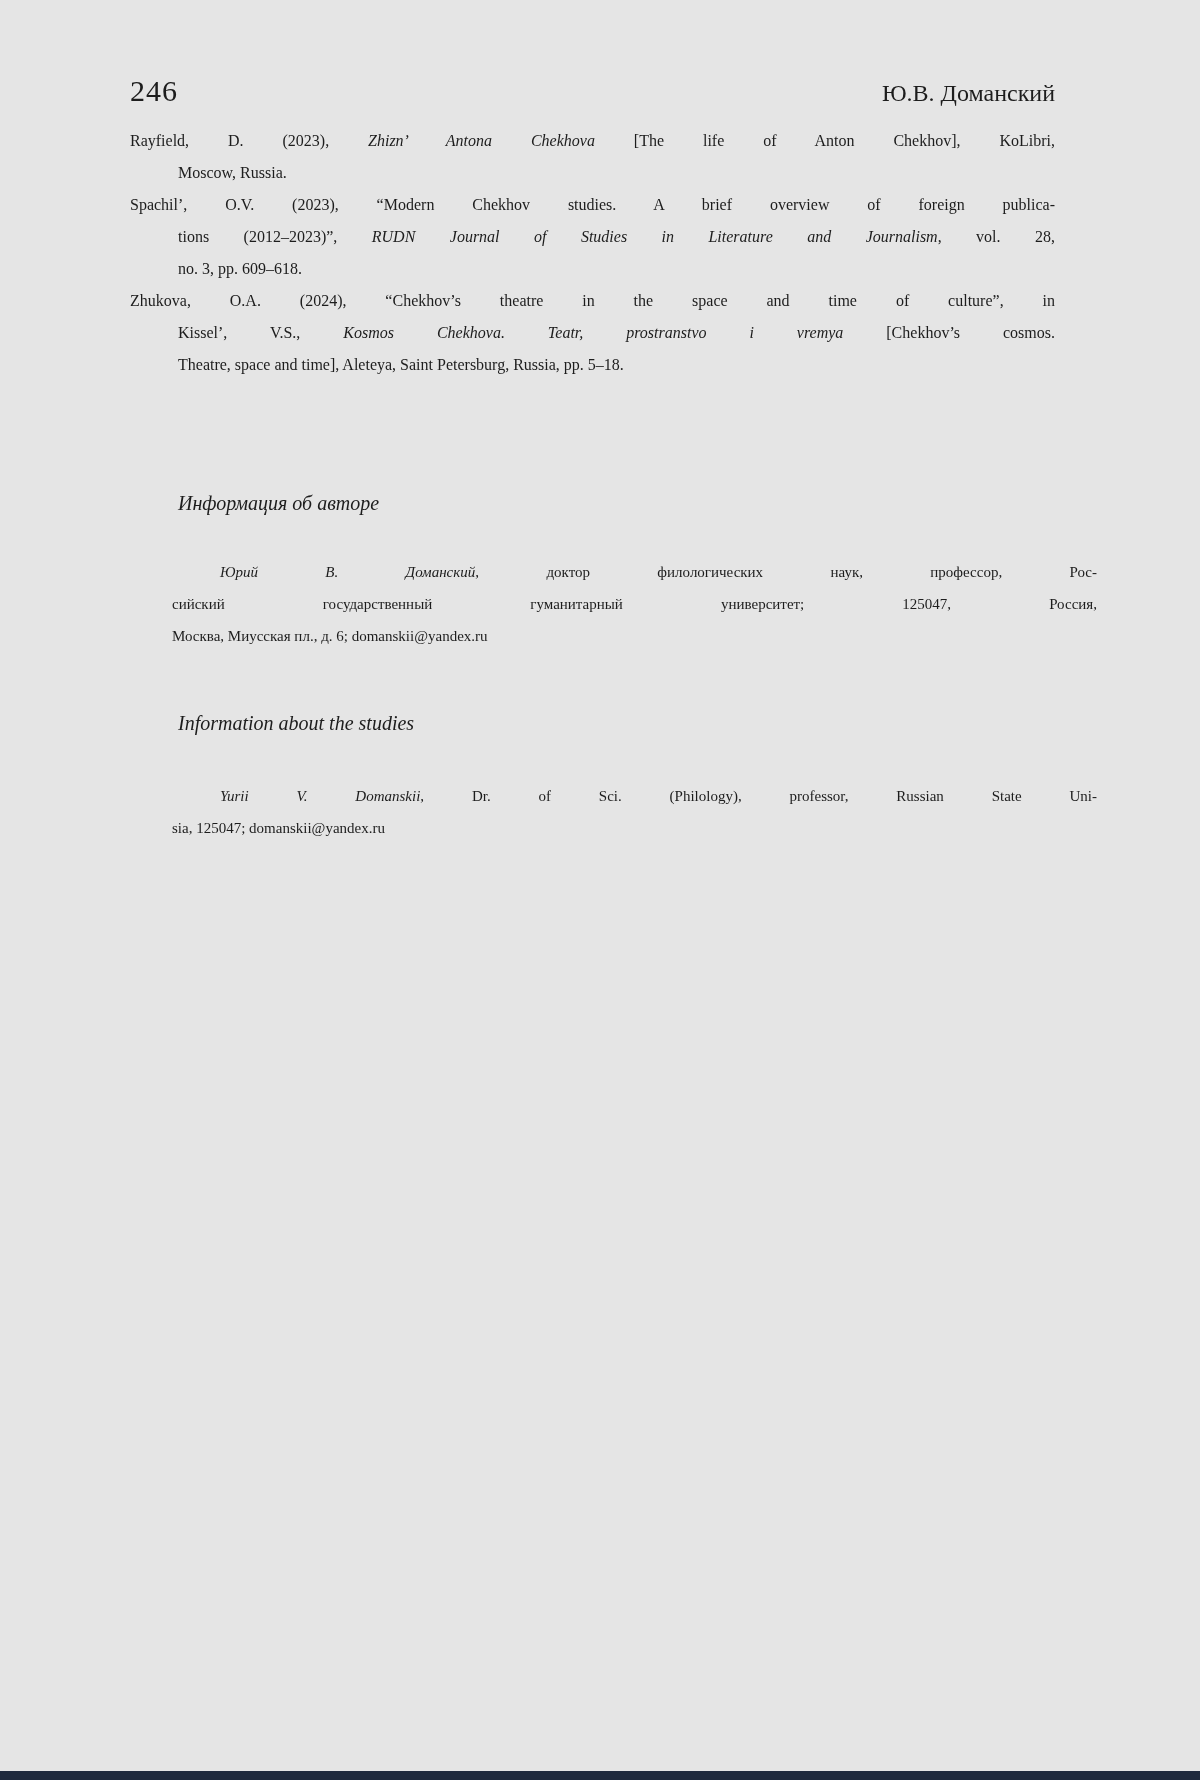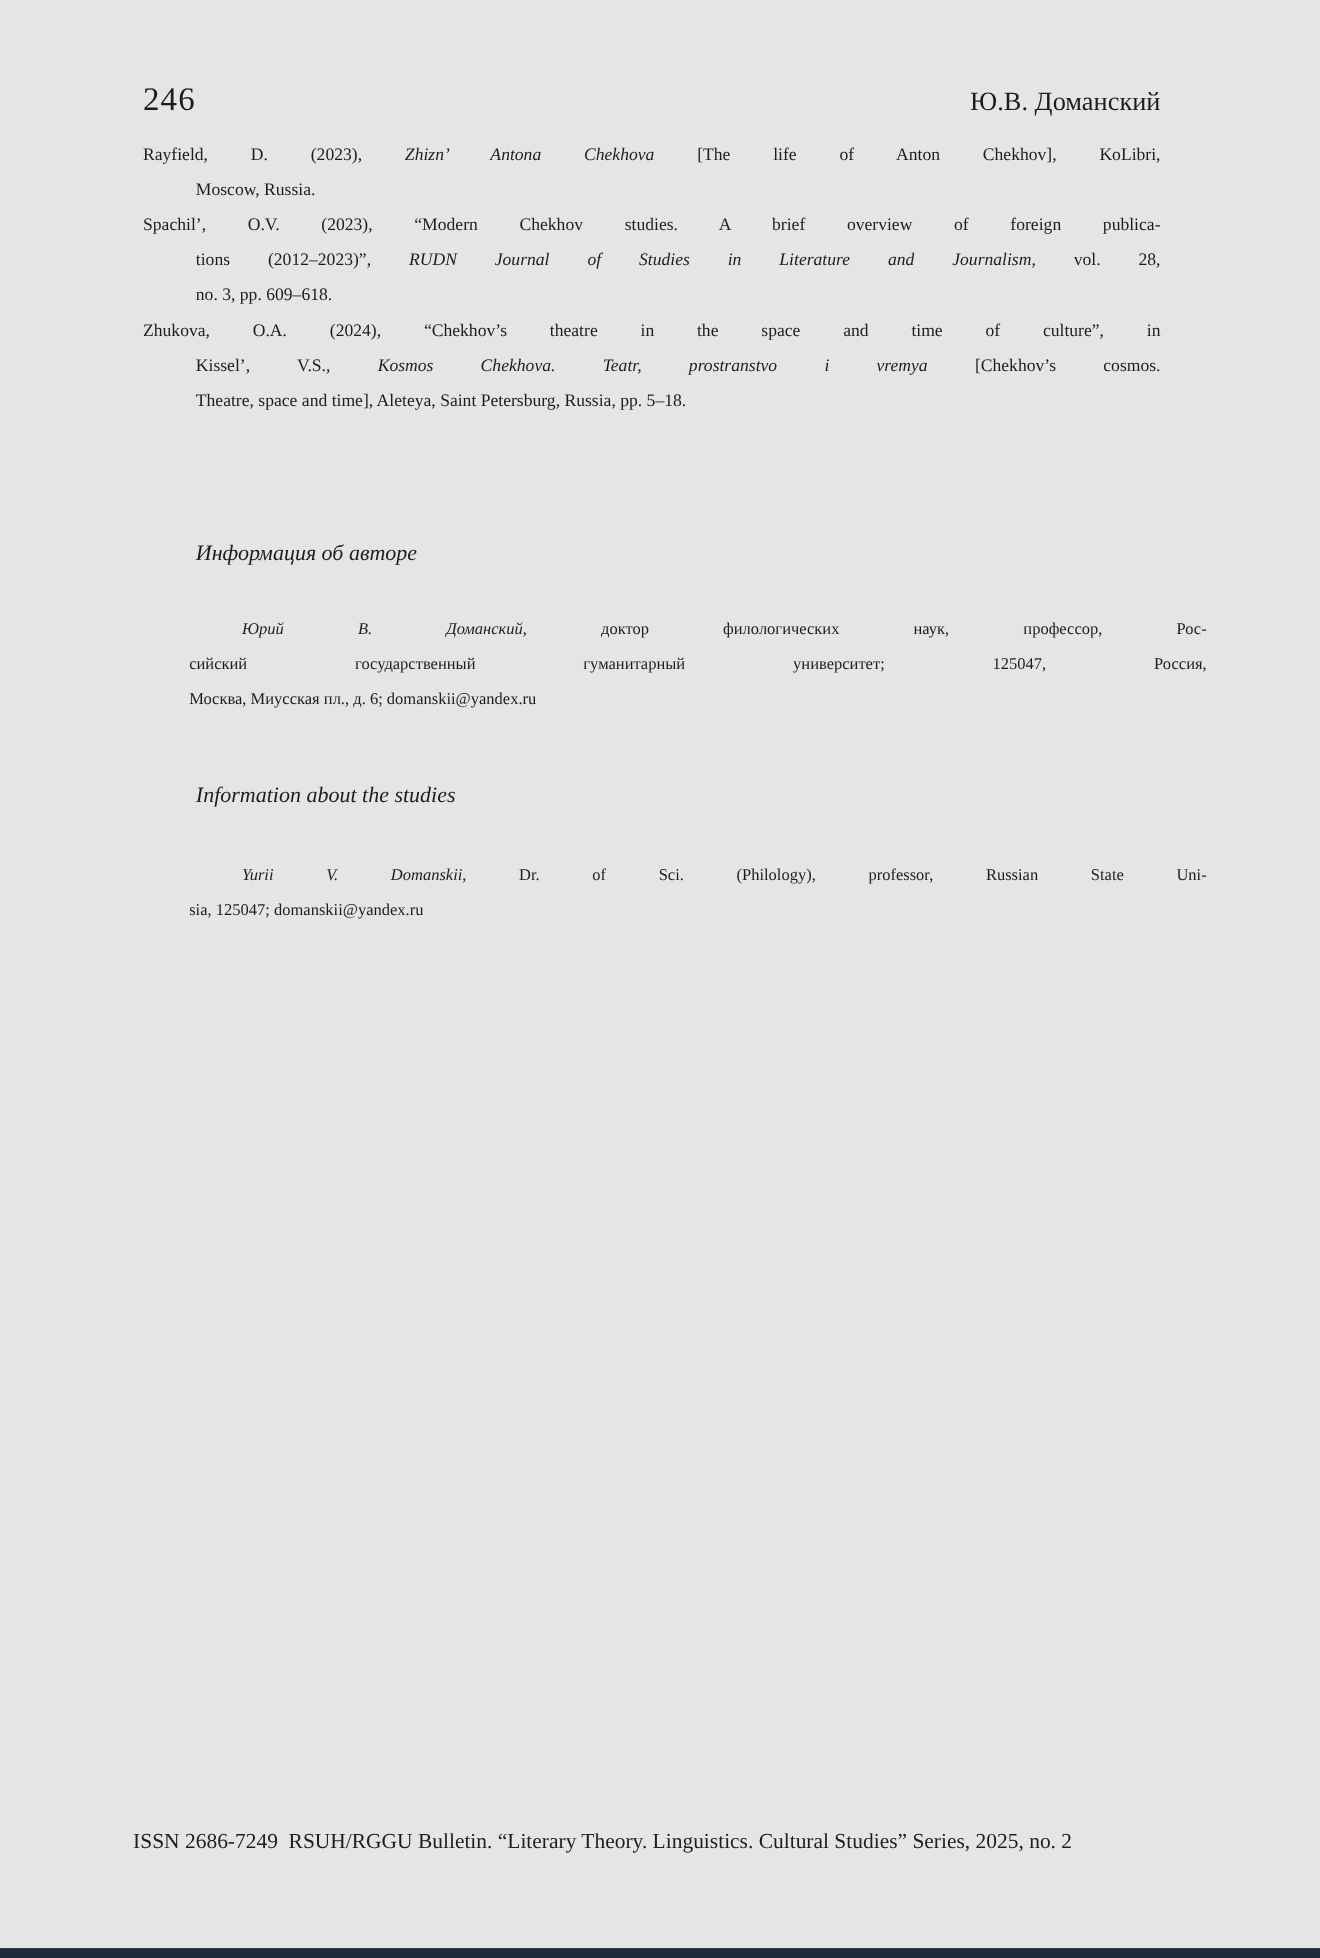--- a/index.html
+++ b/index.html
@@ -87,17 +87,16 @@
       <div class="tl j"><span>сийский государственный гуманитарный университет; 125047, Россия,</span></div>
       <div class="tl"><span>Москва, Миусская пл., д. 6; domanskii@yandex.ru</span></div>
     </div>
 
   <div class="section-heading heading-en">Information about the studies</div>
   <div class="para para-en">
       <div class="tl j ind"><span class="it">Yurii V. Domanskii</span><span>, Dr. of Sci. (Philology), professor, Russian State Uni-</span></div>
       <div class="tl"><span>sia, 125047; domanskii@yandex.ru</span></div>
     </div>
 
-  <div class="footer">ISSN 2686-7249  RSUH/RGGU Bulletin. “Literary Theory. Linguistics. Cultural Studies” Series, 2025, no. 2</div>
 
   <div class="bottom-bar"></div>
 
 </div>
 
 </body></html>

